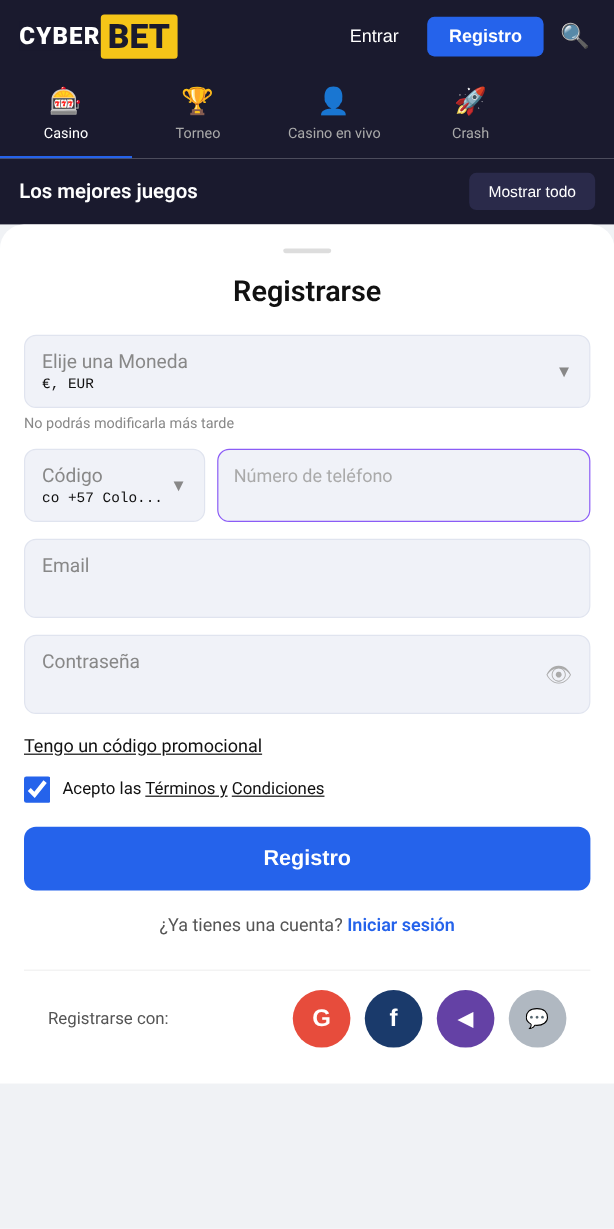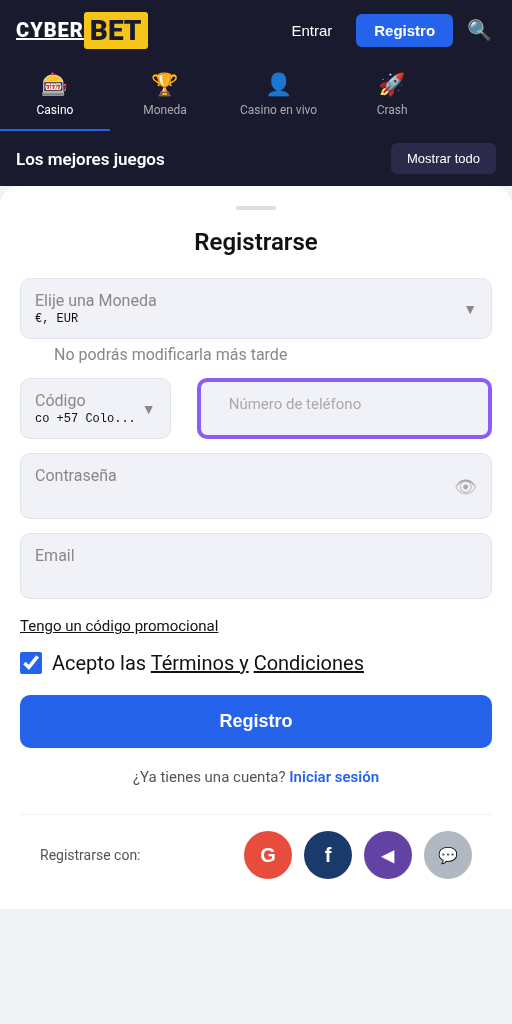--- a/index.html
+++ b/index.html
@@ -25,21 +25,20 @@
       display: flex;
       align-items: center;
       gap: 0;
     }
     .logo-cyber {
       background: #1a1a2e;
       color: white;
       font-weight: 900;
       font-size: 20px;
       letter-spacing: 1px;
-      text-decoration: underline;
     }
     .logo-bet {
       background: #f5c518;
       color: #1a1a2e;
       font-weight: 900;
       font-size: 28px;
       padding: 2px 6px;
       border-radius: 3px;
     }
     .header-actions {
@@ -186,50 +185,49 @@
       color: #888;
       font-size: 14px;
     }
     .eye-icon {
       color: #aaa;
       font-size: 18px;
       cursor: pointer;
     }
 
     .hint-text {
-      font-size: 16px;
+      font-size: 12px;
       color: #888;
       margin-bottom: 14px;
       margin-top: -8px;
-      margin-left: 34px;
     }
 
     
     .phone-row {
       display: flex;
-      gap: 26px;
+      gap: 10px;
       margin-bottom: 14px;
     }
     .phone-code-wrapper {
       background: #f0f2f8;
       border-radius: 10px;
       padding: 12px 14px;
       display: flex;
       align-items: center;
       gap: 6px;
       border: 1px solid #e0e4ef;
       cursor: pointer;
       min-width: 140px;
     }
     .phone-number-wrapper {
       background: #f0f2f8;
       border-radius: 10px;
-      padding: 12px 28px;
+      padding: 12px 13px;
       flex: 1;
-      border: 4px solid #8b5cf6;
+      border: 1px solid #8b5cf6;
     }
     .phone-number-wrapper input {
       background: transparent;
       border: none;
       outline: none;
       font-size: 15px;
       color: #111;
       width: 100%;
       font-family: inherit;
     }
@@ -255,21 +253,21 @@
       gap: 10px;
       margin-bottom: 20px;
     }
     .checkbox-input {
       width: 22px;
       height: 22px;
       accent-color: #2563eb;
       cursor: pointer;
     }
     .checkbox-label {
-      font-size: 20px;
+      font-size: 14px;
       color: #111;
     }
     .checkbox-label a {
       color: #111;
       text-decoration: underline;
     }
 
     
     .btn-registro-main {
       width: 100%;
@@ -344,21 +342,21 @@
   </div>
 </header>
 
 <nav class="nav-tabs">
   <div class="nav-tab">
     <span class="tab-icon">🎰</span>
     <span>Casino</span>
   </div>
   <div class="nav-tab">
     <span class="tab-icon">🏆</span>
-    <span>Moneda</span>
+    <span>Torneo</span>
   </div>
   <div class="nav-tab">
     <span class="tab-icon">👤</span>
     <span>Casino en vivo</span>
   </div>
   <div class="nav-tab">
     <span class="tab-icon">🚀</span>
     <span>Crash</span>
   </div>
 </nav>
@@ -394,35 +392,35 @@
       <span class="chevron-down">▼</span>
     </div>
     <div class="phone-number-wrapper">
       <input type="tel" placeholder="Número de teléfono" style="">
     </div>
   </div>
 
   
   <div class="field-group">
     <div class="field-input-wrapper">
+      <div style="width:100%">
+        <div class="field-label">Email</div>
+        <input type="email" style="width: 100%; background: transparent; border: none; outline: none; font-size: 16px; font-family: inherit;">
+      </div>
+    </div>
+  </div>
+
+  
+  <div class="field-group">
+    <div class="field-input-wrapper">
       <div style="flex:1">
         <div class="field-label">Contraseña</div>
         <input type="password" style="width: 100%; background: transparent; border: none; outline: none; font-size: 16px; font-family: inherit;">
       </div>
       <span class="eye-icon">👁</span>
-    </div>
-  </div>
-
-  
-  <div class="field-group">
-    <div class="field-input-wrapper">
-      <div style="width:100%">
-        <div class="field-label">Email</div>
-        <input type="email" style="width: 100%; background: transparent; border: none; outline: none; font-size: 16px; font-family: inherit;">
-      </div>
     </div>
   </div>
 
   
   <a class="promo-link">Tengo un código promocional</a>
 
   
   <div class="checkbox-row">
     <input type="checkbox" class="checkbox-input" checked="" style="">
     <span class="checkbox-label">

